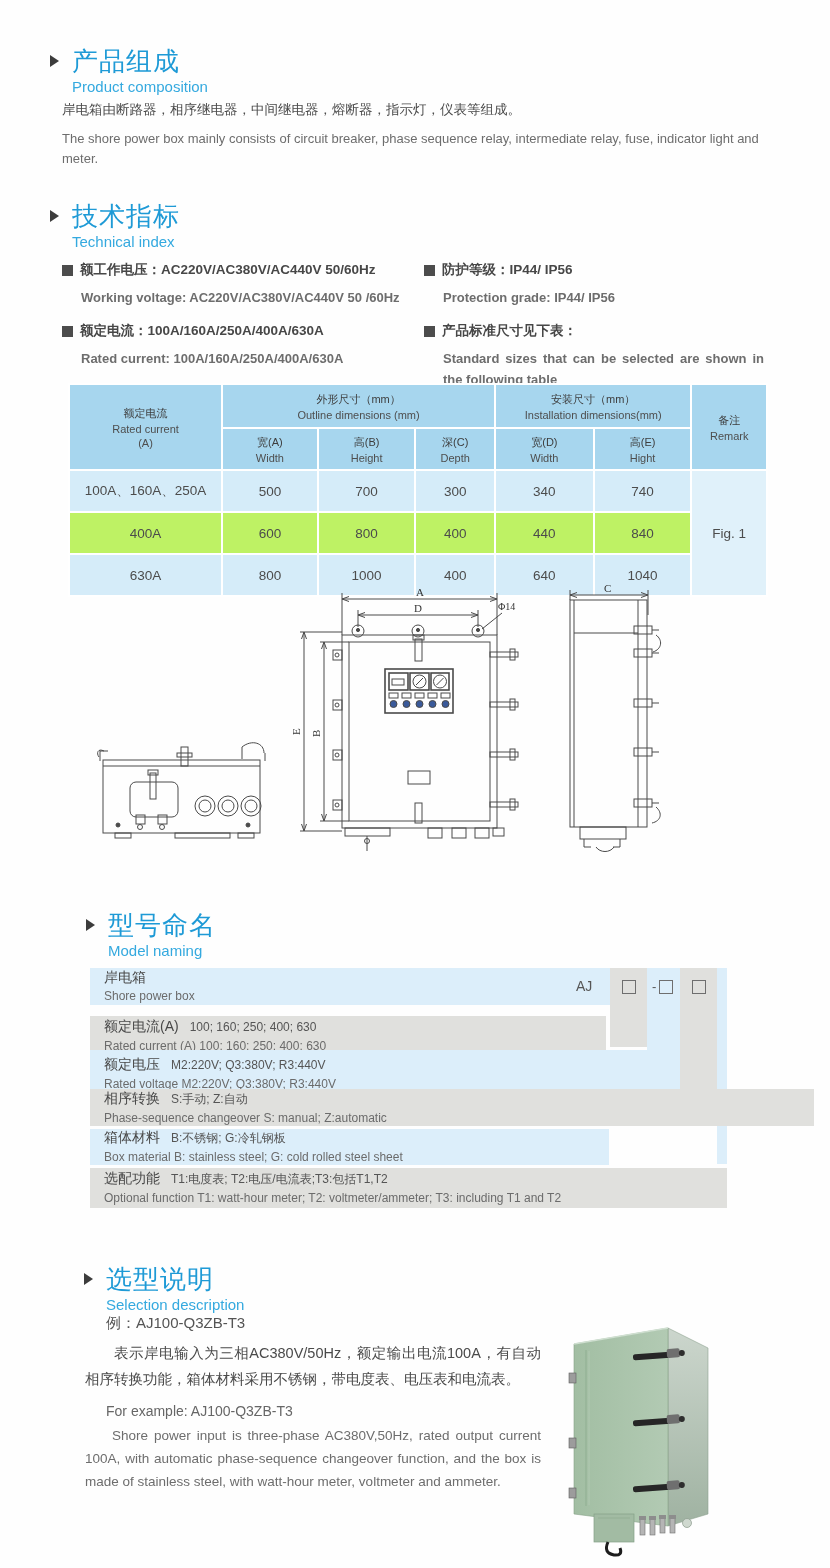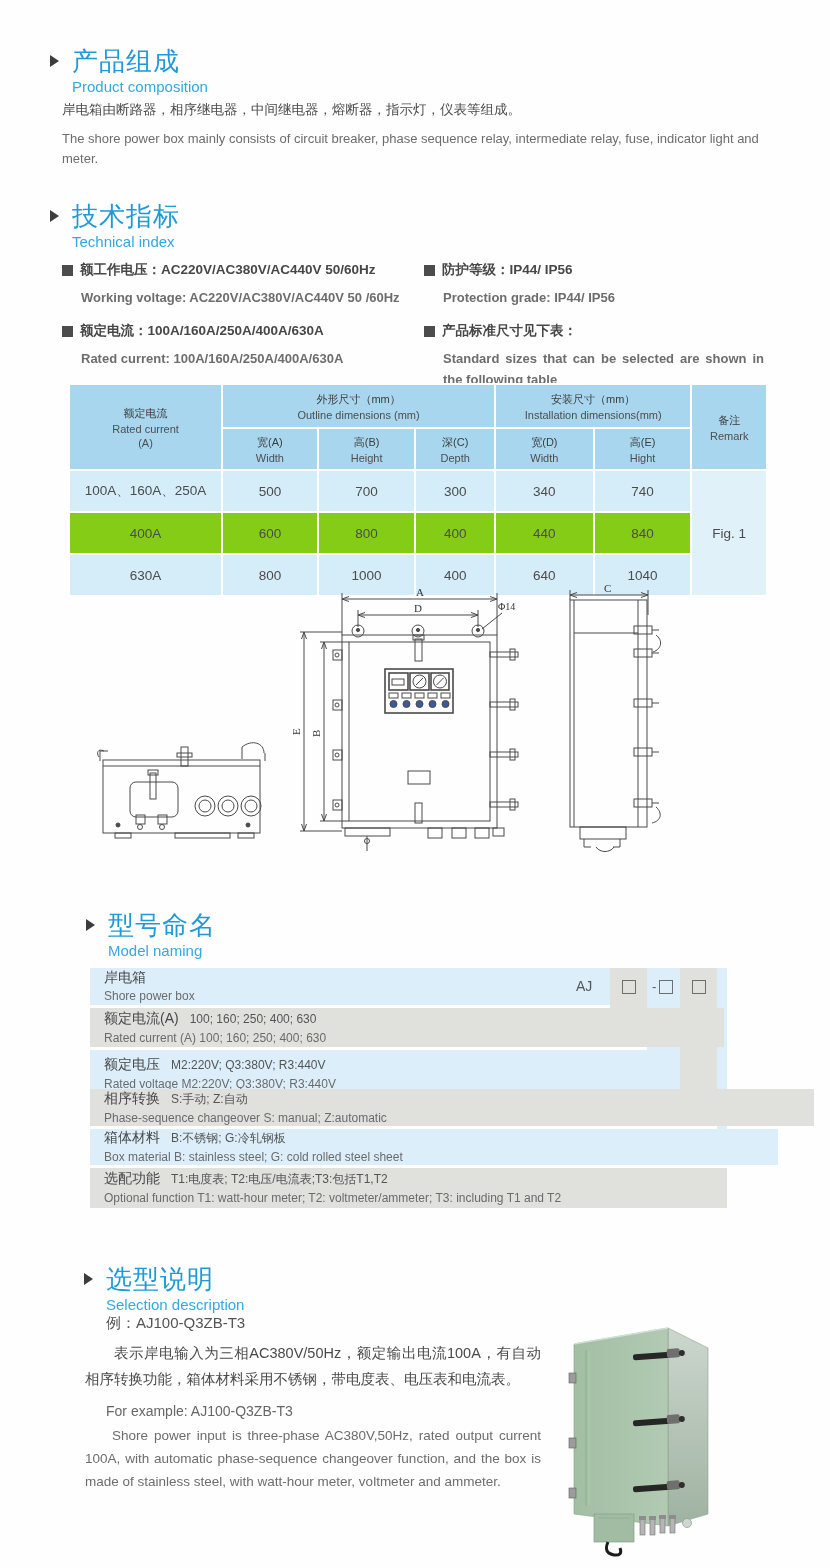--- a/index.html
+++ b/index.html
@@ -27,21 +27,21 @@
 
   
   table.size-table{position:absolute;left:68px;top:383px;width:700px;border-spacing:2px;
                    background:#ffffff;table-layout:fixed;}
   table.size-table td{text-align:center;vertical-align:middle;padding:2px 0;}
   td.hd{background:#a7d6ee;}
   .hcn{font-size:11px;color:#3d3d3d;line-height:17px;}
   .hen{font-size:11px;color:#4e4e4e;line-height:14px;}
   tr.dr td{font-size:13.5px;color:#4c4c4c;height:36px;}
   tr.odd td{background:#d5ecf9;}
-  tr.even td{background:#84cc16;}
+  tr.even td{background:#bef264;}
   td.remark-cell{background:#e0f1fa !important;font-size:13.5px;color:#4c4c4c;}
   tr.hrow1 td{height:38px;}
   tr.hrow2 td{height:36px;}
 
   
   .drawings{position:absolute;left:60px;top:585px;width:730px;height:290px;}
 
   
   .mn{position:absolute;left:90px;top:968px;width:637px;height:240px;}
   .mn .blk{position:absolute;}
@@ -380,33 +380,33 @@
 
     <div class="blk c-gray" style="left:520px;top:0;width:37px;height:79px;"></div>
     <div class="blk c-blue" style="left:557px;top:0;width:33px;height:118px;"></div>
     <div class="blk c-gray" style="left:590px;top:0;width:37px;height:158px;"></div>
     <div class="blk c-blue" style="left:627px;top:0;width:10px;height:196px;"></div>
 
     <div class="blk c-blue mn-row" style="top:0;height:37px;width:520px;">
       <div class="mn-l1"><span>岸电箱</span></div>
       <div class="mn-l2">Shore power box</div>
     </div>
-    <div class="blk c-gray mn-row" style="top:40px;height:39px;width:634px;">
+    <div class="blk c-gray mn-row" style="top:48px;height:39px;width:516px;">
       <div class="mn-l1"><span>额定电流(A)</span><span class="detail">100; 160; 250; 400; 630</span></div>
       <div class="mn-l2">Rated current (A) 100; 160; 250; 400; 630</div>
     </div>
     <div class="blk c-blue mn-row" style="top:82px;height:48px;width:590px;">
       <div class="mn-l1"><span>额定电压</span><span class="detail">M2:220V;  Q3:380V;  R3:440V</span></div>
       <div class="mn-l2">Rated voltage  M2:220V;  Q3:380V;  R3:440V</div>
     </div>
     <div class="blk c-gray mn-row" style="top:121px;height:37px;width:724px;">
       <div class="mn-l1"><span>相序转换</span><span class="detail">S:手动; Z:自动</span></div>
       <div class="mn-l2">Phase-sequence changeover  S: manual;  Z:automatic</div>
     </div>
-    <div class="blk c-blue mn-row" style="top:161px;height:36px;width:688px;">
+    <div class="blk c-blue mn-row" style="top:161px;height:36px;width:519px;">
       <div class="mn-l1"><span>箱体材料</span><span class="detail">B:不锈钢;  G:冷轧钢板</span></div>
       <div class="mn-l2">Box material   B: stainless steel; G: cold rolled steel sheet</div>
     </div>
     <div class="blk c-gray mn-row" style="top:200px;height:40px;width:637px;">
       <div class="mn-l1"><span>选配功能</span><span class="detail">T1:电度表;  T2:电压/电流表;T3:包括T1,T2</span></div>
       <div class="mn-l2">Optional function  T1: watt-hour meter; T2: voltmeter/ammeter; T3: including T1 and T2</div>
     </div>
 
     <div class="mn-aj">AJ</div>
     <div class="mn-box" style="left:532px;"></div>

